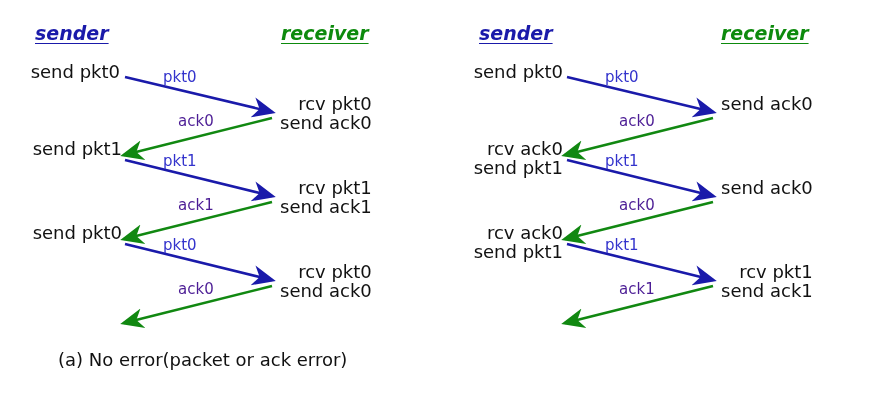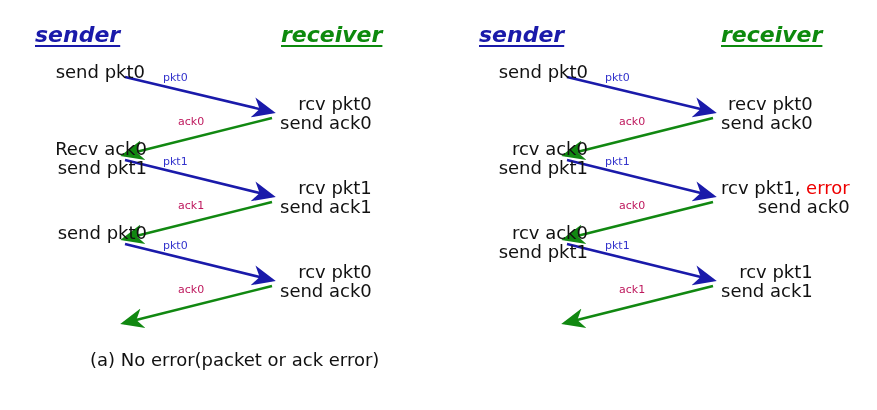--- a/index.html
+++ b/index.html
@@ -32,62 +32,61 @@
     width: 438px;
     height: 410px;
     overflow: visible;
   }
 
   
   .role-head {
     position: absolute;
     font-style: italic;
     font-weight: 600;
-    font-size: 22px;
+    font-size: 19px;
     letter-spacing: 0px;
     white-space: nowrap;
     text-decoration: underline;
     text-underline-offset: 3px;
     text-align: right;
   }
   .role-sender { color: #1a1aaa; }
   .role-receiver { color: #0d8a0d; text-decoration: underline; }
 
   
   .evt {
     position: absolute;
     font-size: 18px;
     line-height: 19px;
     white-space: nowrap;
     color: #111111;
   }
-  .evt.left-side { text-align: right; padding-left: 25px; }
+  .evt.left-side { text-align: right; }
   .evt.right-side { text-align: right; }
   .evt .ln { display: block; }
   .err {
     color: #ee0000;
   }
 
   
   .alabel {
     position: absolute;
-    font-size: 11px;
+    font-size: 15px;
     line-height: 15px;
     white-space: nowrap;
   }
   .alabel.pkt { color: #3333cc; }
-  .alabel.ack { color: #be185d; }
+  .alabel.ack { color: #4c1d95; }
 
   .caption {
     position: absolute;
     font-size: 18px;
     line-height: 20px;
     white-space: nowrap;
     color: #111111;
-    margin-left: 32px;
   }
 </style>
 </head>
 <body>
 
 <div class="panel" id="panel-a">
 
   <svg class="svg-layer" viewBox="0 0 438 410">
     <defs>
       <marker id="ahb-a" markerWidth="9" markerHeight="9" refX="7.5" refY="4.5" orient="auto">
@@ -111,21 +110,20 @@
     <line x1="272" y1="286" x2="124" y2="323" stroke="#118811" stroke-width="2.6" marker-end="url(#ahg-a)"></line>
   </svg>
 
   <div class="role-head role-sender" style="left:35px; top:22px;">sender</div>
   <div class="role-head role-receiver" style="left:281px; top:22px;">receiver</div>
 
   <div class="evt left-side" style="left:0px; top:62px; width:120px;">
     <span class="ln">send pkt0</span>
   </div>
   <div class="evt left-side" style="left:0px; top:139px; width:122px;">
-    <span class="ln">Recv ack0</span>
     <span class="ln">send pkt1</span>
   </div>
   <div class="evt left-side" style="left:0px; top:223px; width:122px;">
     <span class="ln">send pkt0</span>
   </div>
 
   <div class="evt right-side" style="left:280px; top:94px;">
     <span class="ln">rcv pkt0</span>
     <span class="ln">send ack0</span>
   </div>
@@ -176,25 +174,23 @@
   <div class="evt left-side" style="left:0px; top:139px; width:124px;">
     <span class="ln">rcv ack0</span>
     <span class="ln">send pkt1</span>
   </div>
   <div class="evt left-side" style="left:0px; top:223px; width:124px;">
     <span class="ln">rcv ack0</span>
     <span class="ln">send pkt1</span>
   </div>
 
   <div class="evt right-side" style="left:282px; top:94px;">
-    <span class="ln">recv pkt0</span>
     <span class="ln">send ack0</span>
   </div>
   <div class="evt right-side" style="left:282px; top:178px;">
-    <span class="ln"><span>rcv pkt1, </span><span class="err">error</span></span>
     <span class="ln">send ack0</span>
   </div>
   <div class="evt right-side" style="left:282px; top:262px;">
     <span class="ln">rcv pkt1</span>
     <span class="ln">send ack1</span>
   </div>
 
   <div class="alabel pkt" style="left:166px; top:70px;">pkt0</div>
   <div class="alabel ack" style="left:180px; top:114px;">ack0</div>
   <div class="alabel pkt" style="left:166px; top:154px;">pkt1</div>

